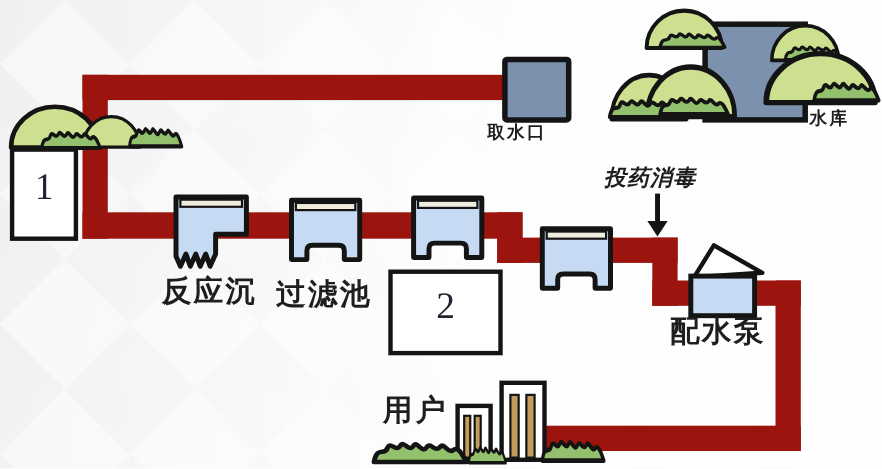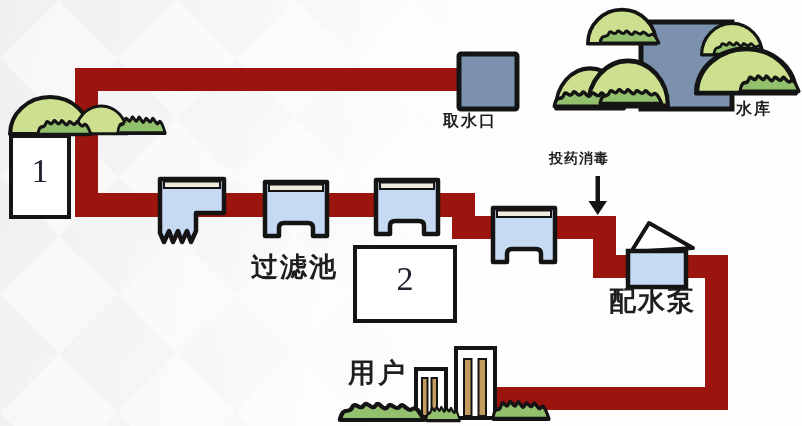--- a/index.html
+++ b/index.html
@@ -11,21 +11,21 @@
       linear-gradient(100deg, rgba(255,255,255,0) 0%, rgba(255,255,255,0.9) 55%),
       linear-gradient(45deg, rgba(120,126,142,0.06) 25%, transparent 25%, transparent 75%, rgba(120,126,142,0.06) 75%),
       linear-gradient(135deg, rgba(120,126,142,0.05) 25%, transparent 25%, transparent 75%, rgba(120,126,142,0.05) 75%);
     background-size:100% 100%,118px 118px,118px 118px;
   }
   .art{position:absolute;left:0;top:0;}
   .lbl{
     position:absolute;font-weight:700;color:#1e1e1e;white-space:nowrap;
     letter-spacing:2px;font-size:27px;line-height:1.1;
   }
-  .lbl.small{font-size:14px;letter-spacing:1px;}
+  .lbl.small{font-size:20px;letter-spacing:1px;font-style:italic;}
   .lbl.mid{font-size:16px;}
   .num{
     position:absolute;font-family:"Liberation Serif","DejaVu Serif",serif;
     font-weight:400;color:#232330;font-size:34px;text-align:center;
   }
 </style>
 </head>
 <body>
 
 <div class="stage">
@@ -121,17 +121,18 @@
 
     </g>
   </svg>
 
   <div class="num" style="left:11px;top:152px;width:58px;">1</div>
   <div class="num" style="left:355px;top:260px;width:100px;">2</div>
 
   <div class="lbl mid" style="left:443px;top:112px;">取水口</div>
   <div class="lbl mid" style="left:736px;top:100px;">水库</div>
   <div class="lbl small" style="left:549px;top:151px;">投药消毒</div>
+  <div class="lbl" style="left:147px;top:251px;">反应沉</div>
   <div class="lbl" style="left:251px;top:253px;">过滤池</div>
   <div class="lbl" style="left:348px;top:359px;letter-spacing:3px;">用户</div>
   <div class="lbl" style="left:609px;top:287px;">配水泵</div>
 
 </div>
 
 </body></html>

